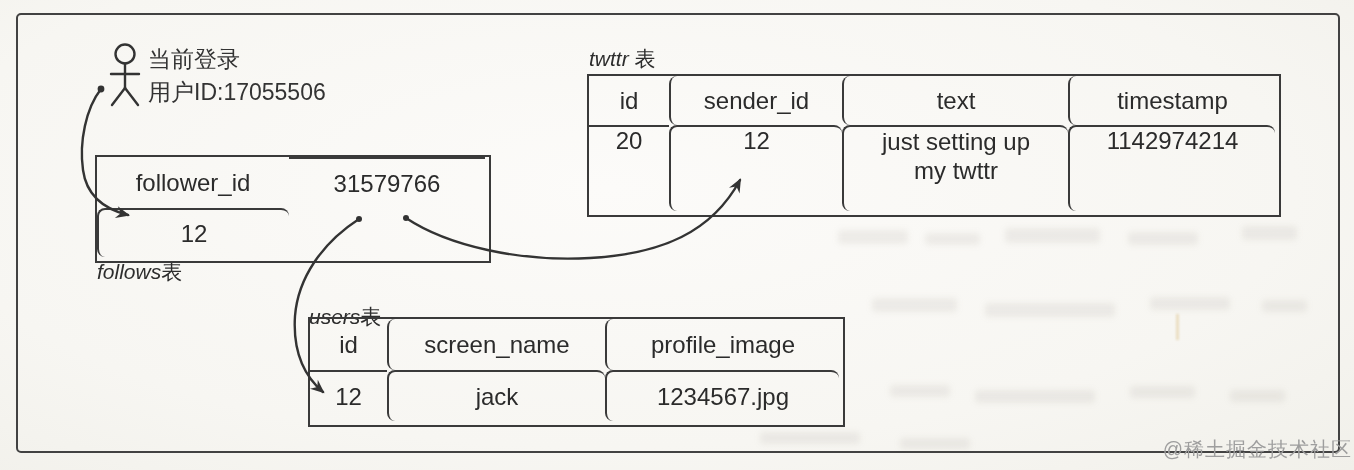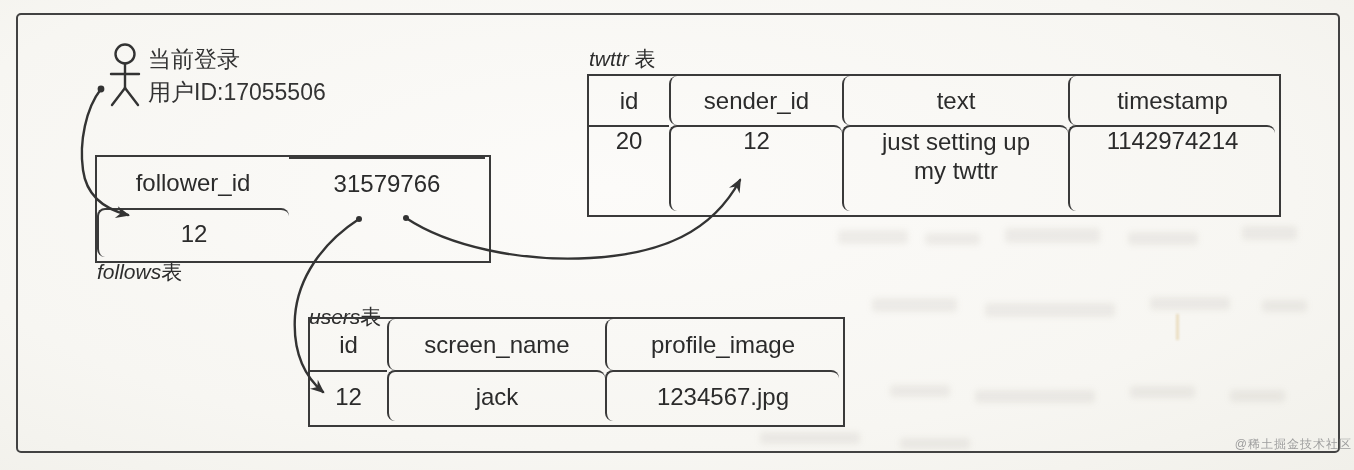--- a/index.html
+++ b/index.html
@@ -38,21 +38,21 @@
   .lbl-users   { left:309px; top:303px; }
   
   svg.overlay { position:absolute; left:0; top:0; pointer-events:none; }
   .stroke { fill:none; stroke:#333; stroke-width:2.4px; stroke-linecap:round; }
   .dot { fill:#333; stroke:none; }
   
   .sm { position:absolute; background:rgba(125,120,112,0.10); filter:blur(3px); border-radius:4px; }
   .sm-y { position:absolute; background:rgba(205,160,70,0.28); filter:blur(1px); width:3px; height:26px; }
   
   .watermark {
-    position:absolute; right:2px; top:436px; font-size:12px;
+    position:absolute; right:2px; top:436px; font-size:20px;
     color:#9e9e9e; letter-spacing:1px; white-space:nowrap;
   }
 </style>
 </head>
 <body>
 
 <div class="canvas">
 
   <div class="frame"></div>
 

